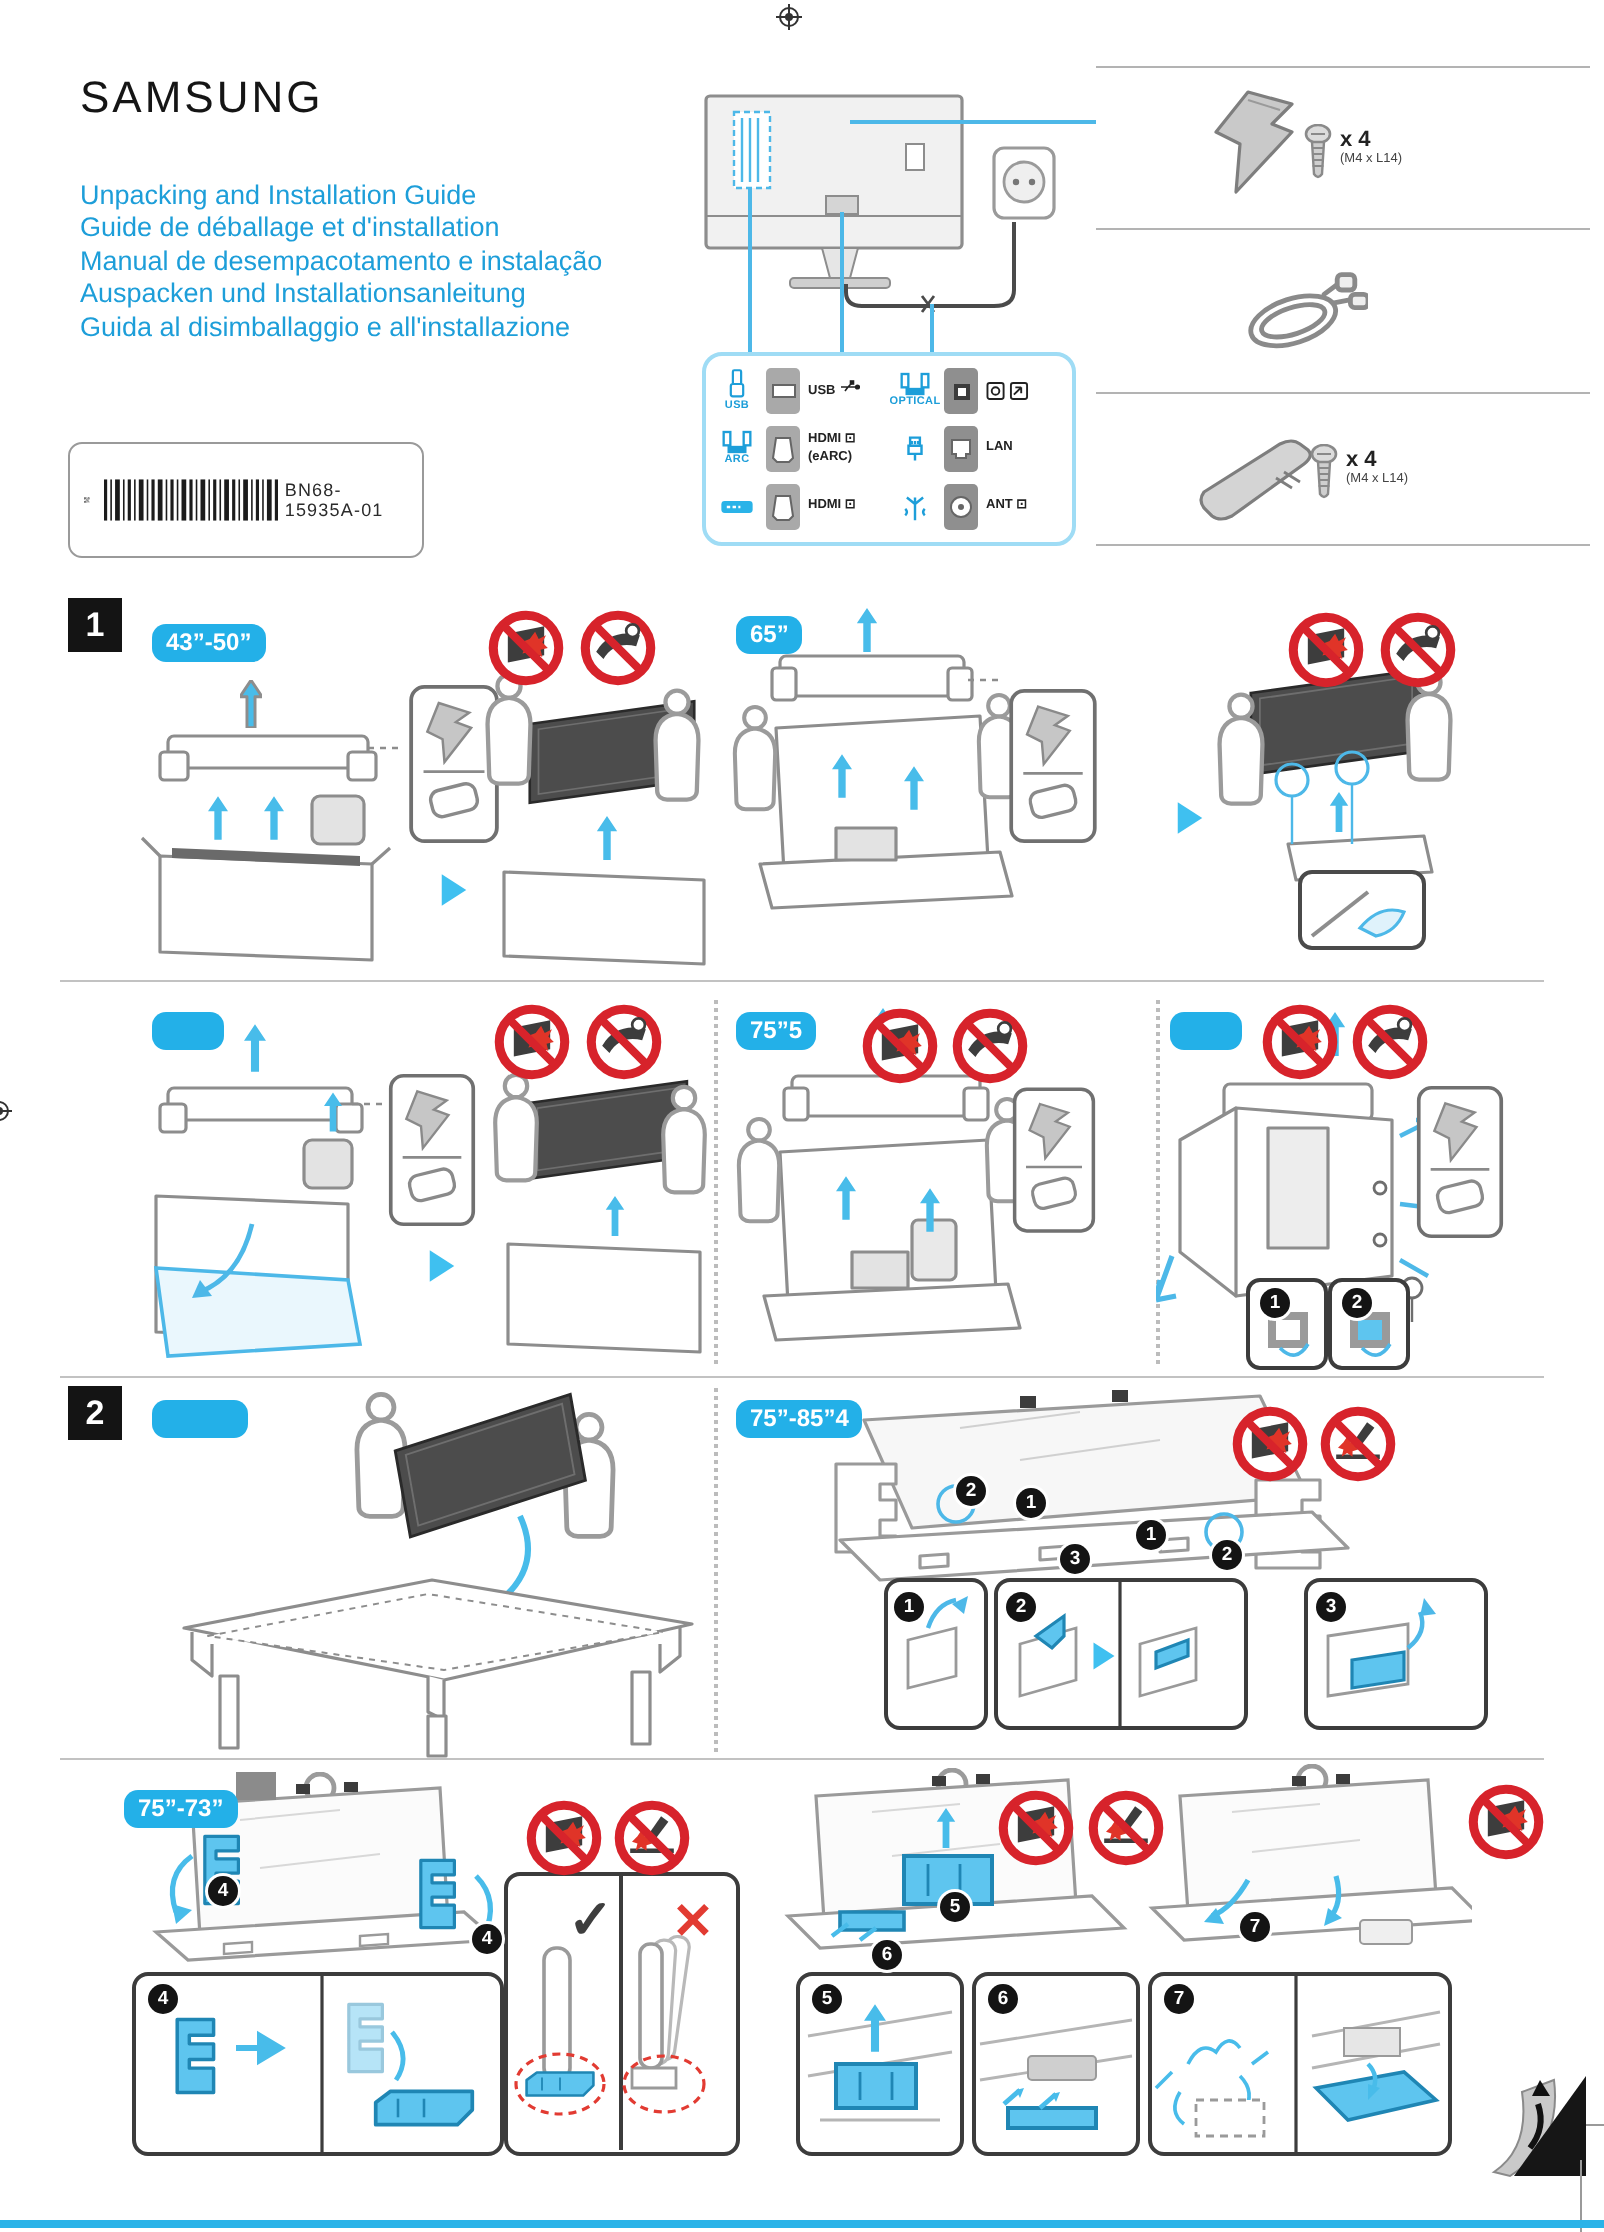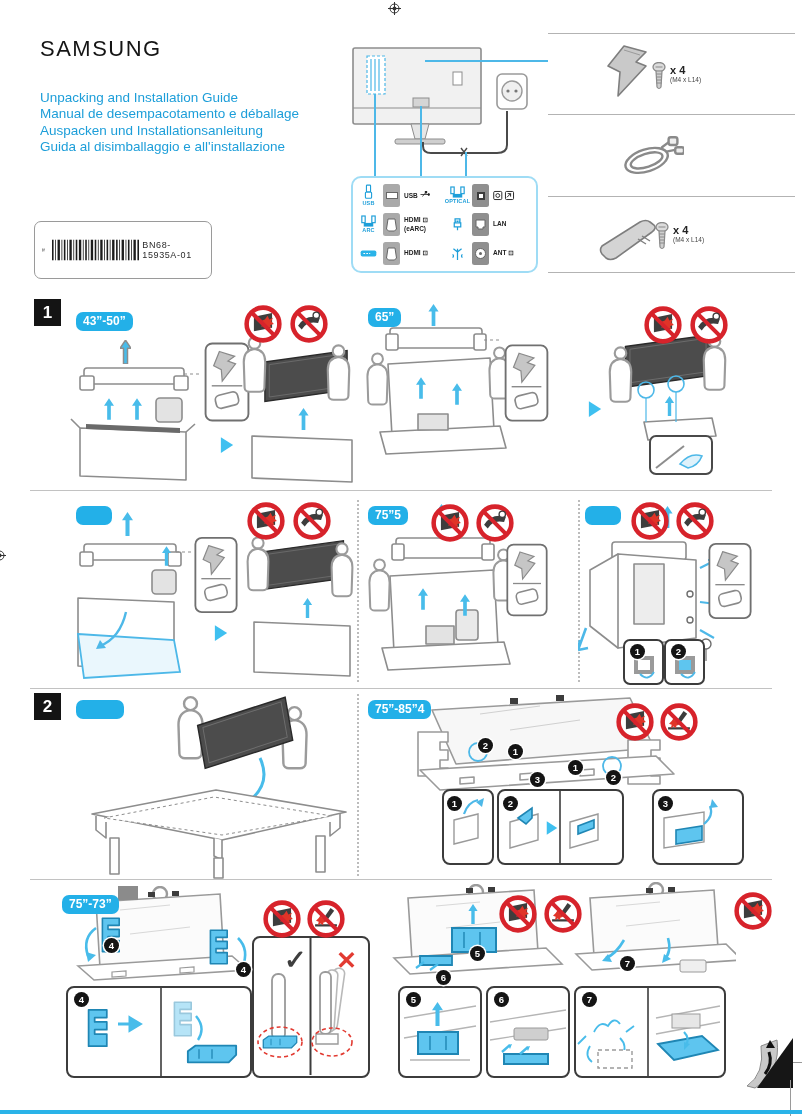--- a/index.html
+++ b/index.html
@@ -130,21 +130,22 @@
   <svg class="abs" style="left:-7px;top:549px" width="13" height="13" viewBox="0 0 13 13">
     <circle cx="6.5" cy="6.5" r="4.5" fill="none" stroke="#333" stroke-width="1"></circle>
     <path d="M6.5 0 V13 M0 6.5 H13" stroke="#333" stroke-width="1"></path>
     <circle cx="6.5" cy="6.5" r="2" fill="#333"></circle>
   </svg>
 
   
   <div class="abs brand">SAMSUNG</div>
   <div class="abs titles">
     <div>Unpacking and Installation Guide</div>
-    <div>Manual de desempacotamento e déballage</div>
+    <div>Guide de déballage et d'installation</div>
+    <div>Manual de desempacotamento e instalação</div>
     <div>Auspacken und Installationsanleitung</div>
     <div>Guida al disimballaggio e all'installazione</div>
   </div>
 
   
   <div class="abs label-box">
     <svg width="40" height="40" viewBox="0 0 40 40">
       <rect x="0" y="0" width="40" height="40" fill="#fff"></rect>
       <g fill="#222">
         <rect x="1" y="1" width="12" height="12"></rect>

